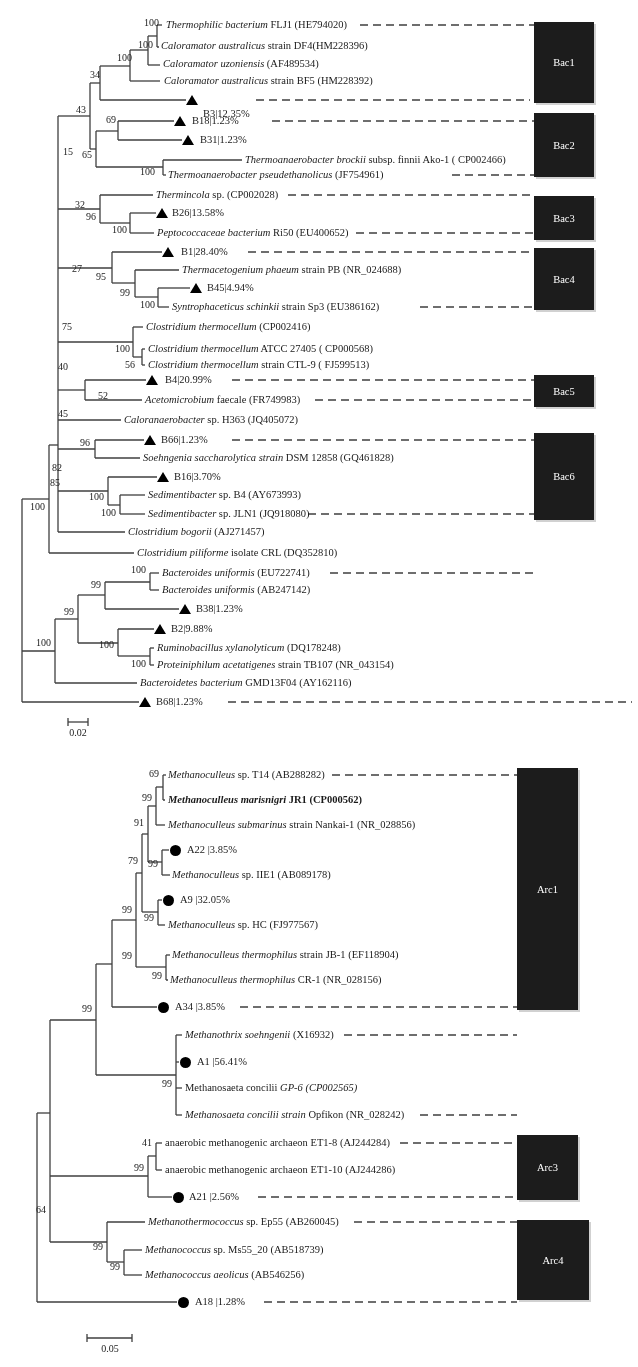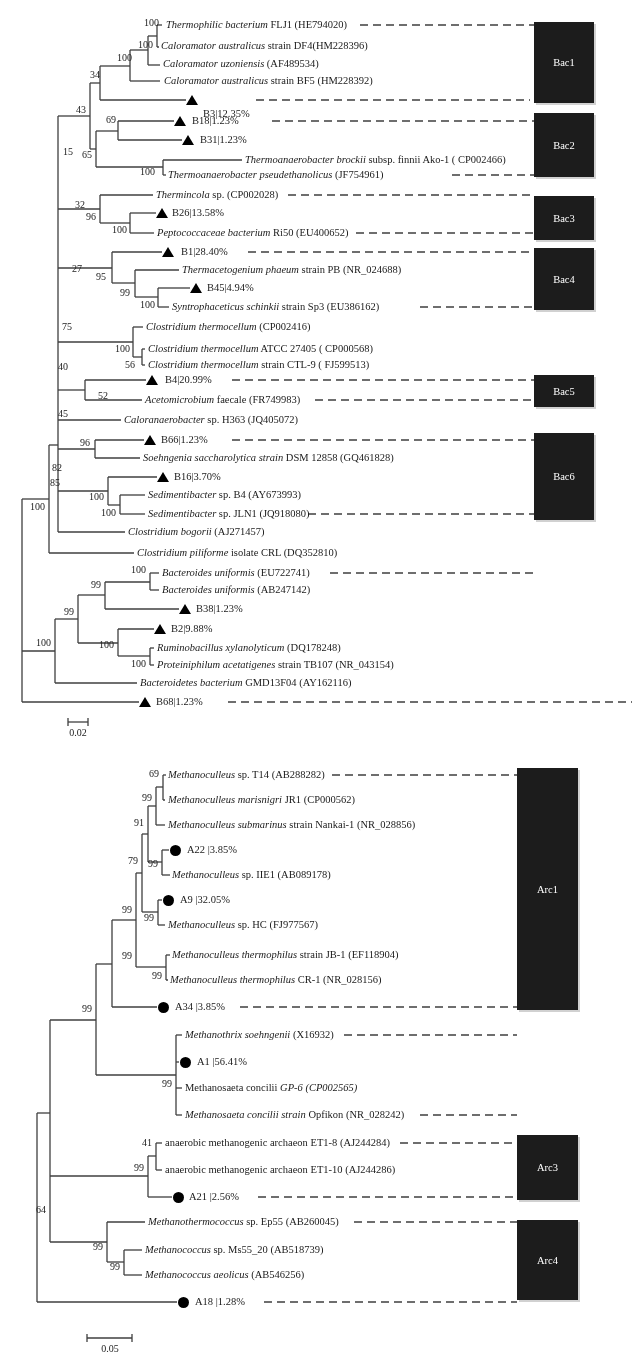--- a/index.html
+++ b/index.html
@@ -280,21 +280,21 @@
     <div class="bs" style="left: 131px; top: 658px;">100</div>
     <div class="bs" style="left: 36px; top: 637px;">100</div>
     <div class="cbox" style="left: 534px; top: 22px; width: 60px; height: 81px; background: rgb(28, 28, 28); color: rgb(255, 255, 255);">Bac1</div>
     <div class="cbox" style="left: 534px; top: 113px; width: 60px; height: 64px; background: rgb(28, 28, 28); color: rgb(255, 255, 255);">Bac2</div>
     <div class="cbox" style="left: 534px; top: 196px; width: 60px; height: 44px; background: rgb(28, 28, 28); color: rgb(255, 255, 255);">Bac3</div>
     <div class="cbox" style="left: 534px; top: 248px; width: 60px; height: 62px; background: rgb(28, 28, 28); color: rgb(255, 255, 255);">Bac4</div>
     <div class="cbox" style="left: 534px; top: 375px; width: 60px; height: 32px; background: rgb(28, 28, 28); color: rgb(255, 255, 255);">Bac5</div>
     <div class="cbox" style="left: 534px; top: 433px; width: 60px; height: 87px; background: rgb(28, 28, 28); color: rgb(255, 255, 255);">Bac6</div>
     <div class="sclbl" style="left: 66px; top: 727px; width: 24px;">0.02</div>
     <div class="leaf" style="left: 168px; top: 768px;"><i>Methanoculleus</i><span> sp. T14 (AB288282)</span></div>
-    <div class="leaf" style="left: 168px; top: 793px;"><i>Methanoculleus marisnigri</i><span> JR1 (CP000562)</span></div>
+    <div class="leaf" style="left: 168px; top: 793px; font-weight: bold;"><i>Methanoculleus marisnigri</i><span> JR1 (CP000562)</span></div>
     <div class="leaf" style="left: 168px; top: 818px;"><i>Methanoculleus submarinus</i><span> strain Nankai-1 (NR_028856)</span></div>
     <div class="dot" style="left: 170px; top: 845px;"></div>
     <div class="leaf" style="left: 187px; top: 843px;"><span>A22 |3.85%</span></div>
     <div class="leaf" style="left: 172px; top: 868px;"><i>Methanoculleus</i><span> sp. IIE1 (AB089178)</span></div>
     <div class="dot" style="left: 163px; top: 895px;"></div>
     <div class="leaf" style="left: 180px; top: 893px;"><span>A9 |32.05%</span></div>
     <div class="leaf" style="left: 168px; top: 918px;"><i>Methanoculleus</i><span> sp. HC (FJ977567)</span></div>
     <div class="leaf" style="left: 172px; top: 948px;"><i>Methanoculleus thermophilus</i><span> strain JB-1 (EF118904)</span></div>
     <div class="leaf" style="left: 170px; top: 973px;"><i>Methanoculleus thermophilus</i><span> CR-1 (NR_028156)</span></div>
     <div class="dot" style="left: 158px; top: 1002px;"></div>
@@ -324,15 +324,15 @@
     <div class="bs" style="left: 152px; top: 970px;">99</div>
     <div class="bs" style="left: 82px; top: 1003px;">99</div>
     <div class="bs" style="left: 162px; top: 1078px;">99</div>
     <div class="bs" style="left: 142px; top: 1137px;">41</div>
     <div class="bs" style="left: 134px; top: 1162px;">99</div>
     <div class="bs" style="left: 36px; top: 1204px;">64</div>
     <div class="bs" style="left: 93px; top: 1241px;">99</div>
     <div class="bs" style="left: 110px; top: 1261px;">99</div>
     <div class="cbox" style="left: 517px; top: 768px; width: 61px; height: 242px; background: rgb(28, 28, 28); color: rgb(255, 255, 255);">Arc1</div>
     <div class="cbox" style="left: 517px; top: 1135px; width: 61px; height: 65px; background: rgb(28, 28, 28); color: rgb(255, 255, 255);">Arc3</div>
-    <div class="cbox" style="left: 517px; top: 1220px; width: 61px; height: 80px; background: rgb(28, 28, 28); color: rgb(255, 255, 255);">Arc4</div>
+    <div class="cbox" style="left: 517px; top: 1220px; width: 72px; height: 80px; background: rgb(28, 28, 28); color: rgb(255, 255, 255);">Arc4</div>
     <div class="sclbl" style="left: 97px; top: 1343px; width: 26px;">0.05</div>
   </div>
 
 </body></html>

